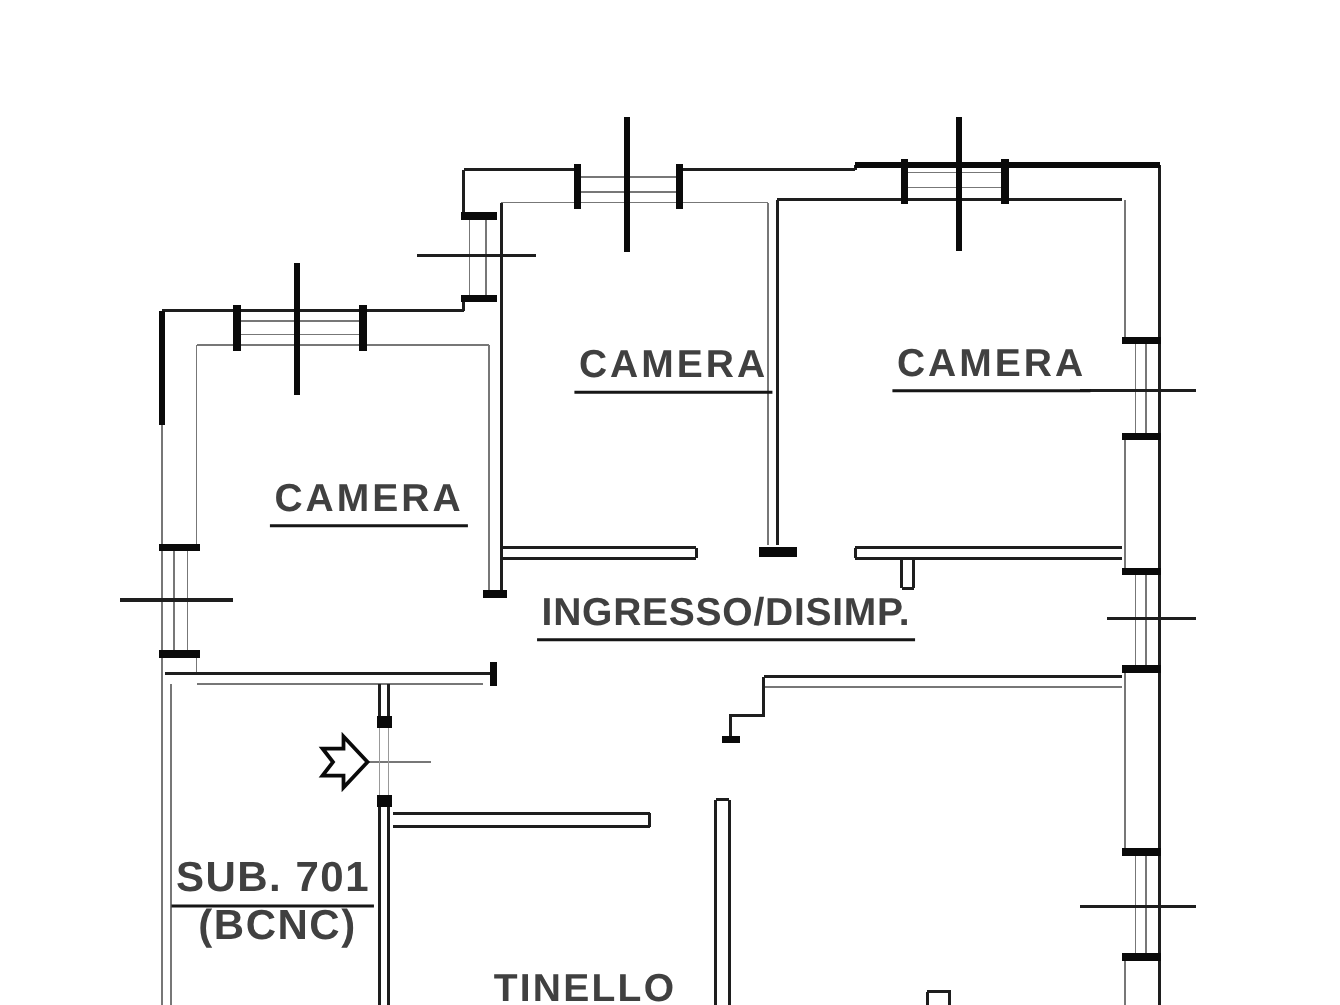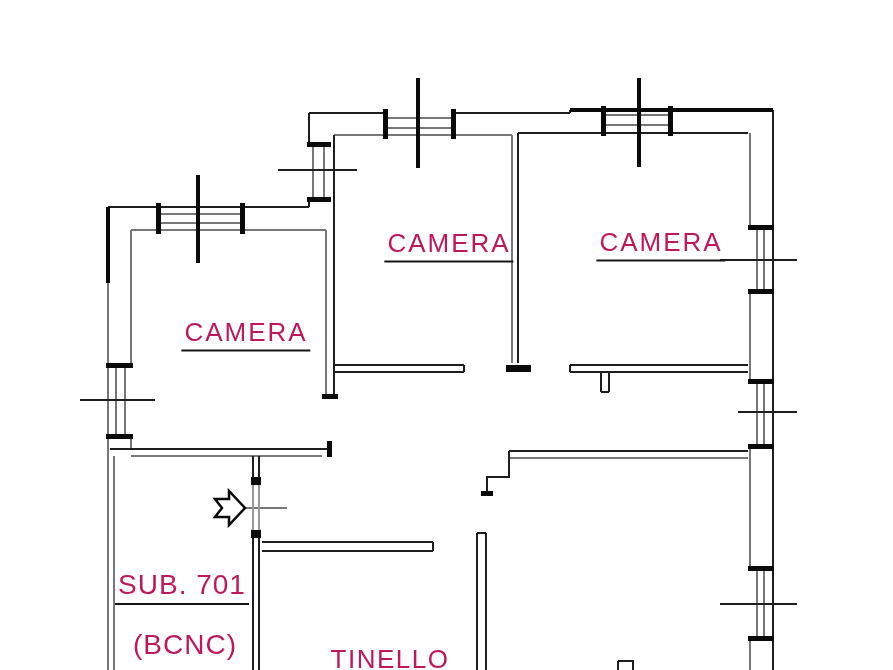--- a/index.html
+++ b/index.html
@@ -8,24 +8,25 @@
     width:893px;height:670px;
     background:#ffffff;
     overflow:hidden;
     font-family:"Liberation Sans", sans-serif;
   }
   #plan-svg{position:absolute;left:0;top:0;}
 
   .lbl{
     position:absolute;
     transform:translate(-50%,-50%);
-    color:#be185d;
+    color:#404040;
     white-space:nowrap;
     font-family:"Liberation Sans", sans-serif;
     text-align:center;
+    font-weight:bold;
   }
   .u{border-bottom:2.5px solid #161616;padding:0 3px 3px 3px;}
   .fz-room{font-size:26px;letter-spacing:2px;}
   .fz-corr{font-size:26px;letter-spacing:0.5px;}
   .fz-sogg{font-size:27px;letter-spacing:2.5px;}
   .fz-sub{font-size:28px;letter-spacing:1px;}
   .fz-tin{font-size:26px;letter-spacing:1.5px;}
 </style>
 </head>
 <body>
@@ -200,28 +201,31 @@
   </div>
 
   <div class="lbl fz-room" style="left:449px;top:243px;">
     <span class="u">CAMERA</span>
   </div>
 
   <div class="lbl fz-room" style="left:661px;top:242px;">
     <span class="u">CAMERA</span>
   </div>
 
+  <div class="lbl fz-corr" style="left:484px;top:408px;">
+    <span class="u">INGRESSO/DISIMP.</span>
+  </div>
 
 
 
   <div class="lbl fz-sub" style="left:182px;top:585px;">
     <span class="u">SUB. 701</span>
   </div>
 
-  <div class="lbl fz-sub" style="left:185px;top:617px;margin-top:28px;">
+  <div class="lbl fz-sub" style="left:185px;top:617px;">
     <span>(BCNC)</span>
   </div>
 
   <div class="lbl fz-tin" style="left:390px;top:659px;">
     <span>TINELLO</span>
   </div>
 
 </div>
 
 </body></html>

